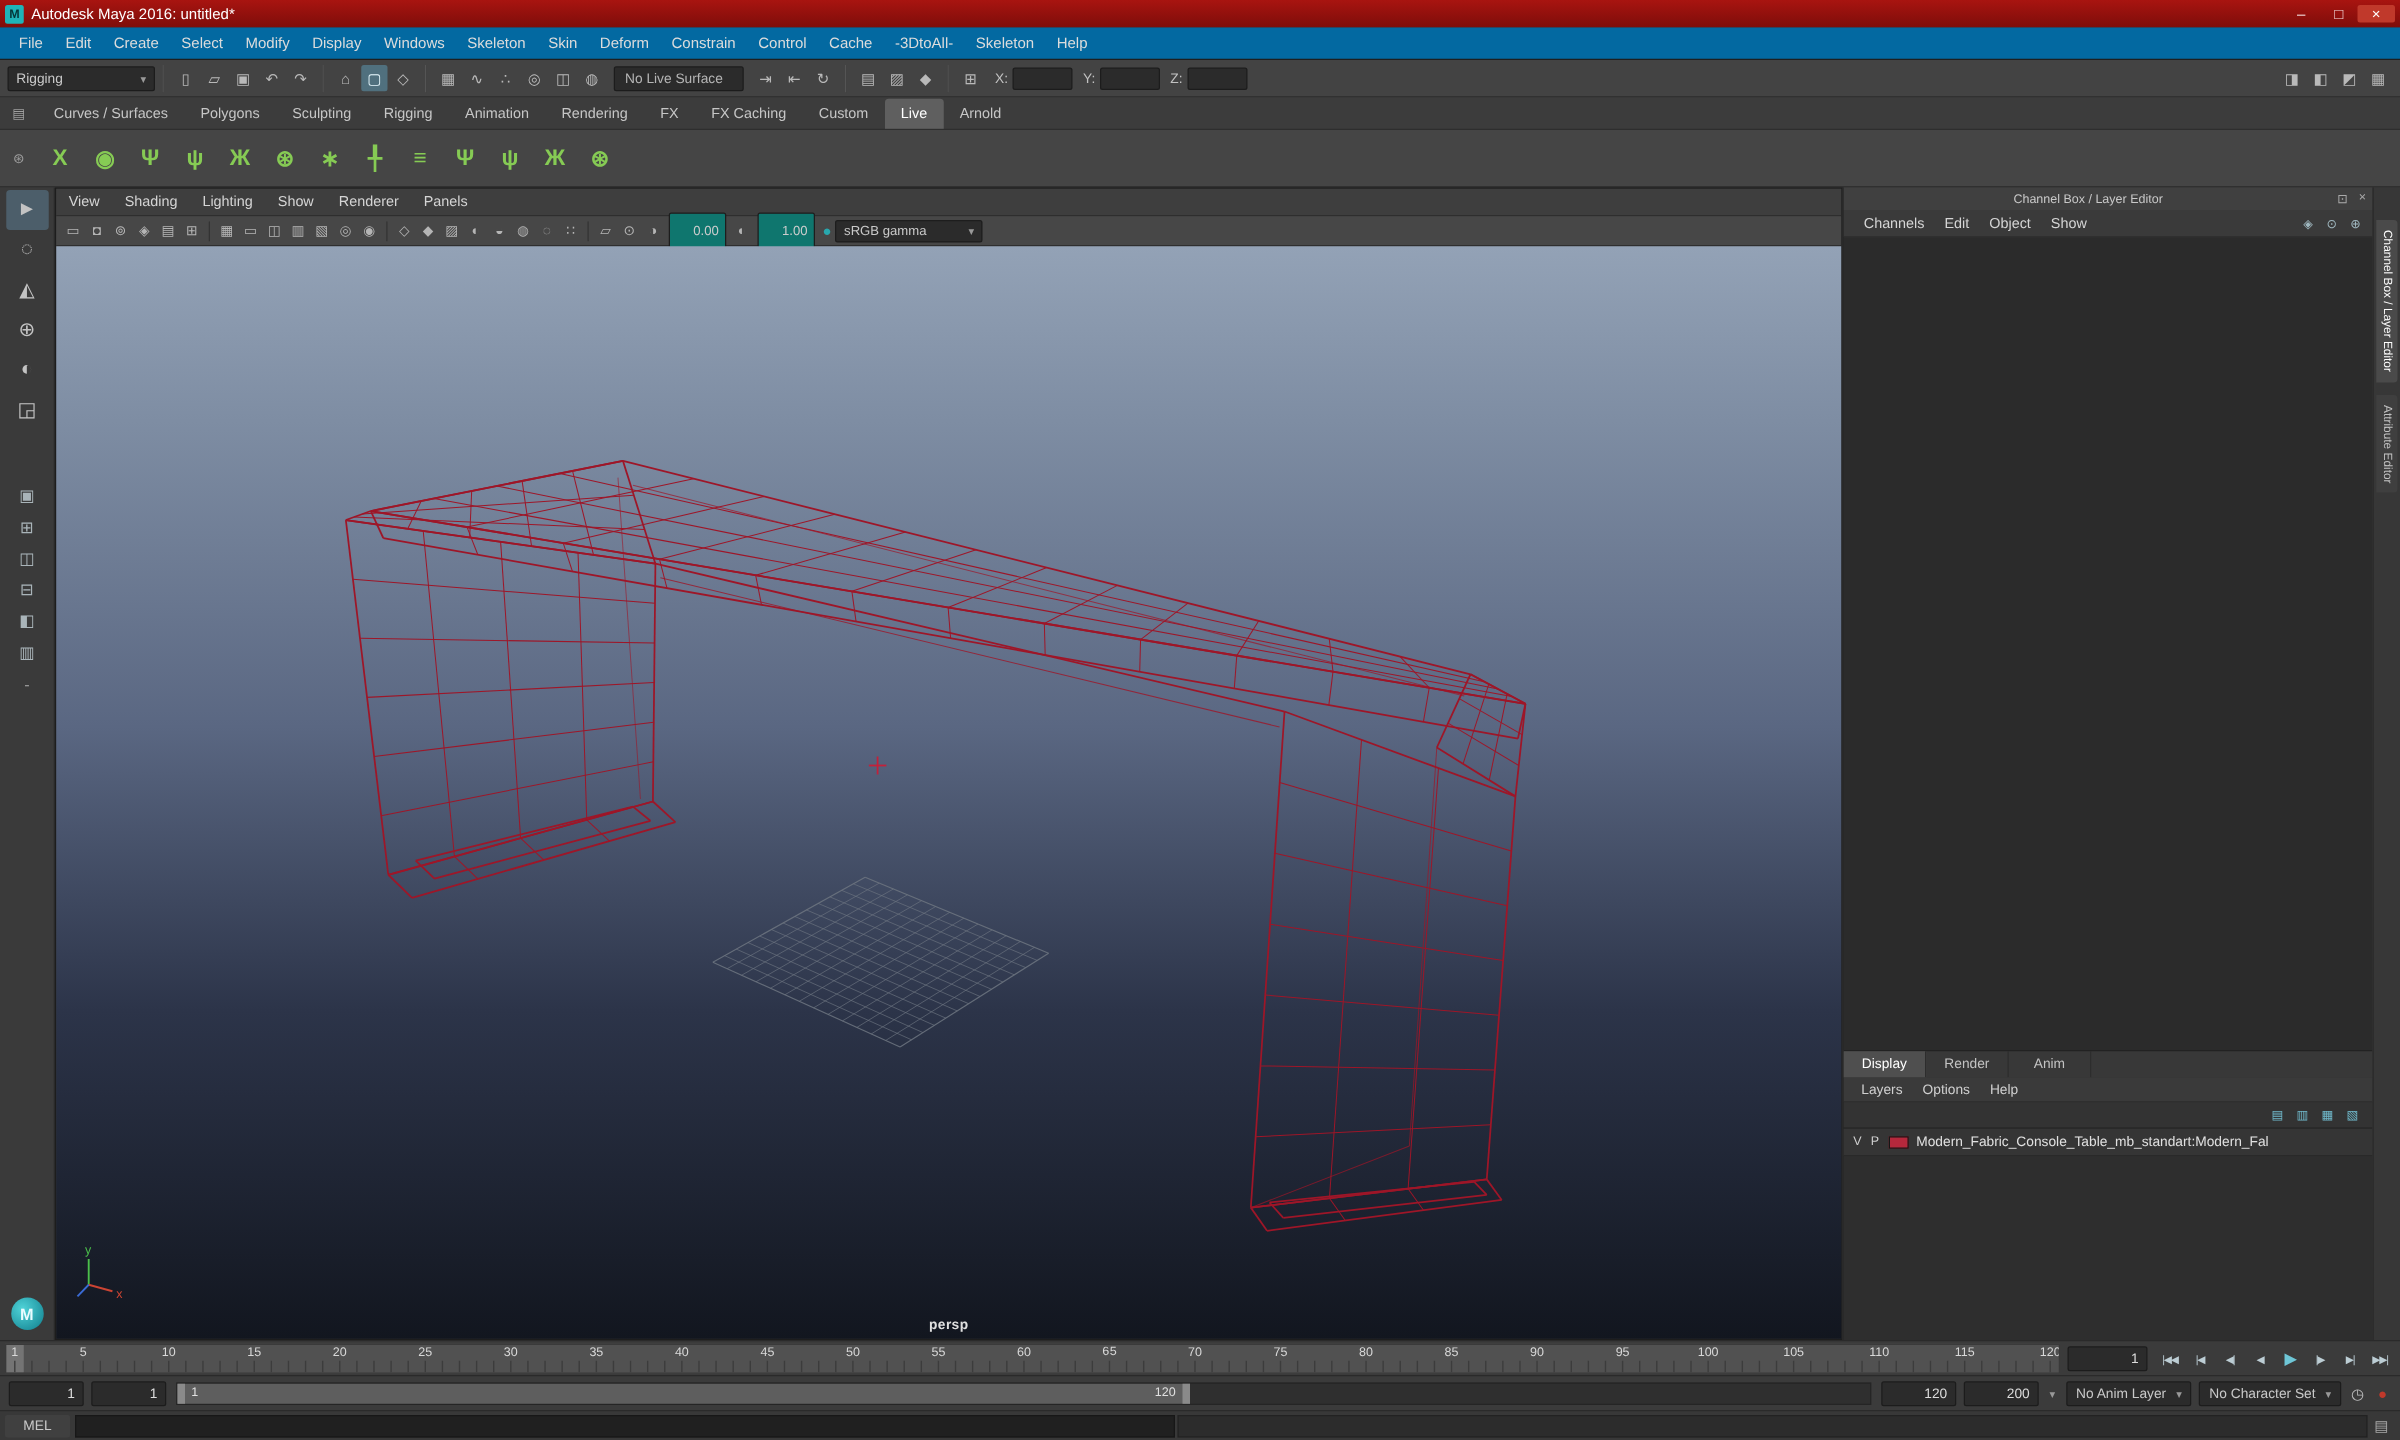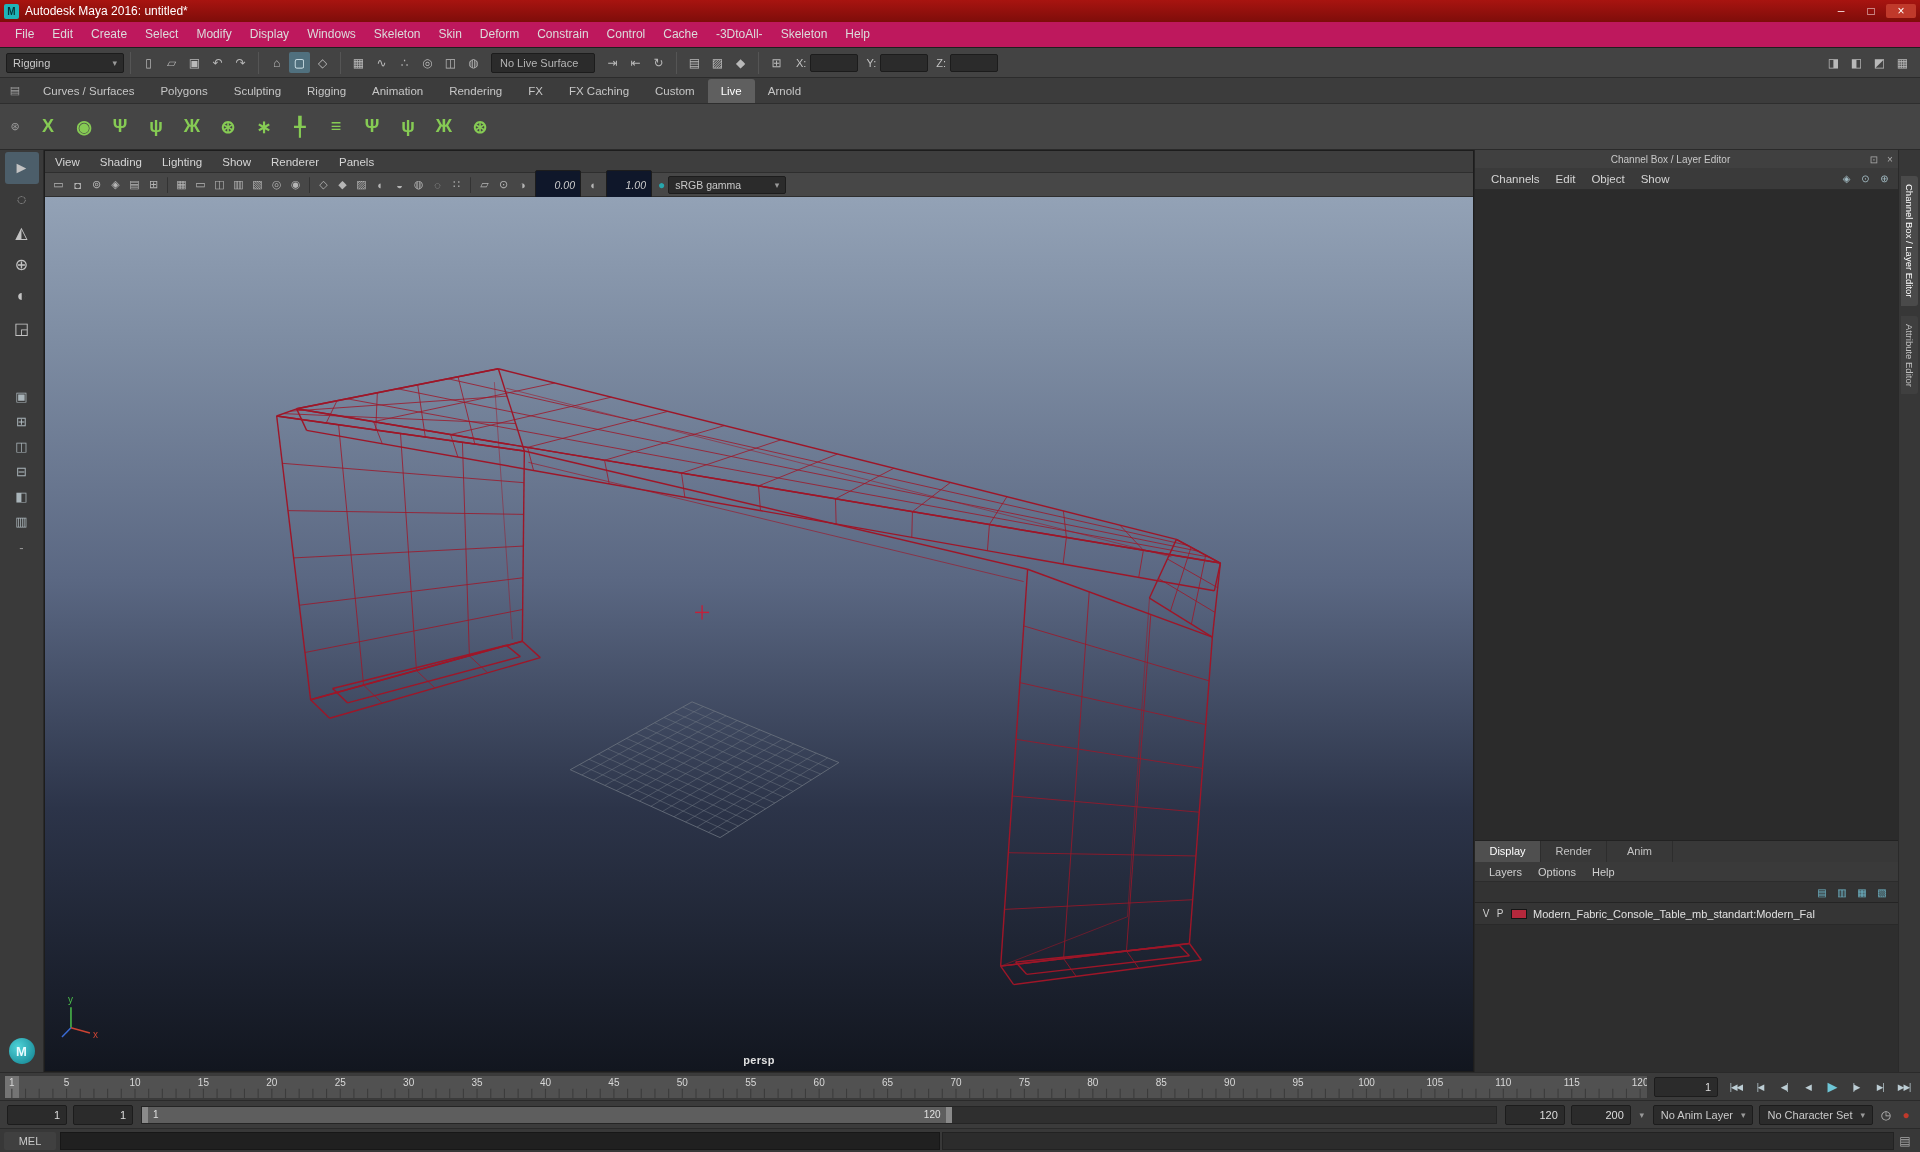--- a/index.html
+++ b/index.html
@@ -11,21 +11,21 @@
   .titlebar { height:22px; background:linear-gradient(#a81410,#7e0d0a); display:flex; align-items:center;
     padding:0 4px; color:#fff; font-size:12px; }
   .app-icon { width:15px; height:15px; background:#1fb3b8; color:#04363a; font-size:10px; font-weight:bold;
     display:flex; align-items:center; justify-content:center; border-radius:2px; margin-right:6px; }
   .titlebar .title { flex:0 0 auto; }
   .wbtns { margin-left:auto; display:flex; }
   .wbtn { width:30px; text-align:center; font-size:12px; color:#f4dede; cursor:default; }
   .wbtn.close { background:#c0392b; border-radius:2px; color:#fff; }
 
   
-  .menubar { height:26px; background:#be185d; display:flex; padding-left:6px; border-bottom:1px solid #1f1f1f; }
+  .menubar { height:26px; background:#0369a1; display:flex; padding-left:6px; border-bottom:1px solid #1f1f1f; }
   .menu-item { padding:0 9px; font-size:12px; color:#dcdcdc; line-height:25px; }
 
   
   .statusline { height:30px; background:#434343; display:flex; align-items:center; padding:0 6px; border-bottom:1px solid #2c2c2c; }
   .mode-select { width:118px; height:20px; background:#2b2b2b; border:1px solid #1c1c1c; border-radius:2px;
     display:flex; align-items:center; font-size:11px; padding:0 6px; color:#c9c9c9; }
   .mode-select .caret { margin-left:auto; font-size:9px; color:#9a9a9a; }
   .tsep { width:1px; height:22px; background:#2e2e2e; margin:0 6px; border-right:1px solid #555; }
   .igroup { display:flex; align-items:center; }
   .ticon { width:21px; height:21px; display:flex; align-items:center; justify-content:center;
@@ -59,22 +59,22 @@
   .maya-badge { margin-top:auto; margin-bottom:8px; width:26px; height:26px; border-radius:50%;
     background:radial-gradient(circle at 35% 35%, #4fd3d8, #0f7d8c); color:#eafcff; font-size:13px; font-weight:bold;
     display:flex; align-items:center; justify-content:center; }
 
   .viewport { flex:1; display:flex; flex-direction:column; border:1px solid #1d1d1d; min-width:0; }
   .vp-menubar { height:22px; background:#3e3e3e; display:flex; align-items:center; padding-left:0; border-bottom:1px solid #2e2e2e; }
   .vp-menu-item { padding:0 10px; font-size:11.5px; color:#d5d5d5; }
   .vp-toolbar { height:24px; background:#474747; display:flex; align-items:center; padding:0 4px; border-bottom:1px solid #2e2e2e; }
   .vp-icon { width:19px; height:19px; display:flex; align-items:center; justify-content:center; font-size:11px; color:#b5b5b5; border-radius:2px; }
   .vp-icon.sep { width:1px; height:16px; background:#333; margin:0 4px; }
-  .vp-field { width:46px; height:29px; background:#0f172a; border:1px solid #1d1d1d; font-size:10.5px; color:#cccccc;
-    display:flex; align-items:center; justify-content:flex-end; padding:0 5px; border-radius:2px; margin:0 3px;font-style:italic; }
+  .vp-field { width:46px; height:29px; background:#0f766e; border:1px solid #1d1d1d; font-size:10.5px; color:#cccccc;
+    display:flex; align-items:center; justify-content:flex-end; padding:0 5px; border-radius:2px; margin:0 3px; }
   .cspace-dot { color:#28a7ad; font-size:12px; margin:0 3px; }
   .vp-dropdown { width:118px; height:18px; background:#2b2b2b; border:1px solid #1d1d1d; border-radius:2px;
     font-size:10.5px; color:#c9c9c9; display:flex; align-items:center; padding:0 6px; }
   .vp-dropdown .caret { margin-left:auto; font-size:9px; color:#999; }
   .vp-view { flex:1; position:relative; min-height:0;
     background:linear-gradient(180deg,#93a2b6 0%, #7e8da3 16%, #5a6782 44%, #2c3449 70%, #12161f 100%); }
   .vp-view svg { position:absolute; inset:0; width:100%; height:100%; }
   .persp-label { position:absolute; bottom:5px; left:0; width:100%; text-align:center; font-size:11px;
     font-weight:bold; color:#e0e0e0; letter-spacing:.3px; }
 
@@ -851,21 +851,21 @@
           <span class="tick-label" style="left: 12.0833%;">15</span>
           <span class="tick-label" style="left: 16.25%;">20</span>
           <span class="tick-label" style="left: 20.4167%;">25</span>
           <span class="tick-label" style="left: 24.5833%;">30</span>
           <span class="tick-label" style="left: 28.75%;">35</span>
           <span class="tick-label" style="left: 32.9167%;">40</span>
           <span class="tick-label" style="left: 37.0833%;">45</span>
           <span class="tick-label" style="left: 41.25%;">50</span>
           <span class="tick-label" style="left: 45.4167%;">55</span>
           <span class="tick-label" style="left: 49.5833%;">60</span>
-          <span class="tick-label" style="left: 53.75%;">65</span>
+          <span class="tick-label" style="left: 53.75%; font-family: Liberation Mono, monospace;">65</span>
           <span class="tick-label" style="left: 57.9167%;">70</span>
           <span class="tick-label" style="left: 62.0833%;">75</span>
           <span class="tick-label" style="left: 66.25%;">80</span>
           <span class="tick-label" style="left: 70.4167%;">85</span>
           <span class="tick-label" style="left: 74.5833%;">90</span>
           <span class="tick-label" style="left: 78.75%;">95</span>
           <span class="tick-label" style="left: 82.9167%;">100</span>
           <span class="tick-label" style="left: 87.0833%;">105</span>
           <span class="tick-label" style="left: 91.25%;">110</span>
           <span class="tick-label" style="left: 95.4167%;">115</span>

